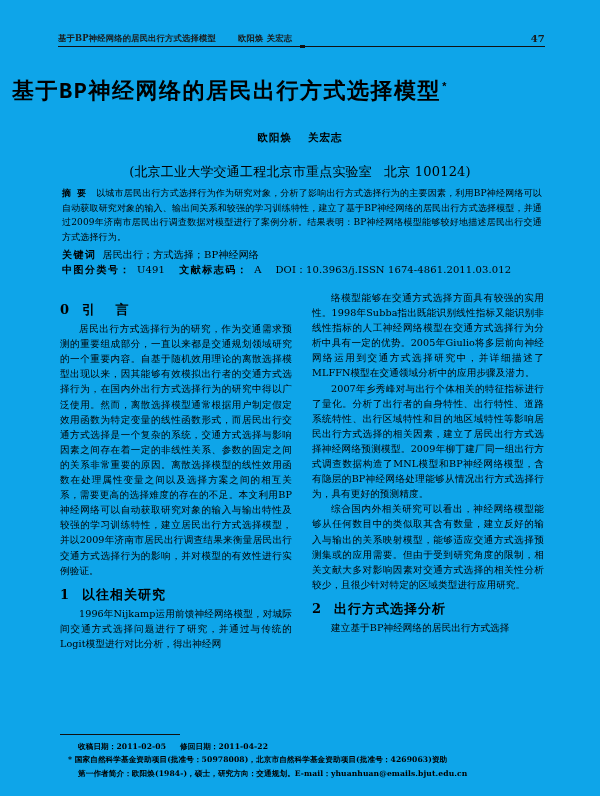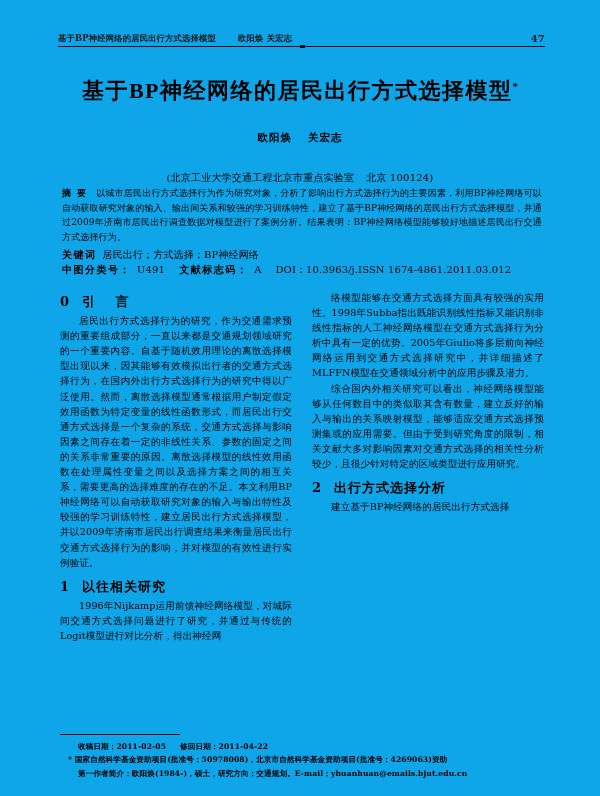--- a/index.html
+++ b/index.html
@@ -52,28 +52,28 @@
     left: 50%;
     top: 45px;
     width: 5px;
     height: 3px;
     background: #111;
   }
 
   
   .title {
     position: absolute;
-    left: 0;
+    left: 12px;
     right: 0;
     top: 76px;
-    text-align: center;
+    text-align: left;
     font-size: 22px;
     font-weight: bold;
     letter-spacing: 1.5px;
-    font-family: Liberation Serif, serif;
+    font-family: Liberation Mono, monospace;
     color: #000;
   }
   .title .star {
     font-size: 11px;
     vertical-align: super;
     letter-spacing: 0;
   }
   .authors {
     position: absolute;
     left: 0;
@@ -82,23 +82,23 @@
     text-align: center;
     font-size: 10.5px;
     font-weight: bold;
     letter-spacing: 1px;
   }
   .authors .sep { display: inline-block; width: 16px; }
   .affil {
     position: absolute;
     left: 0;
     right: 0;
-    top: 171px;
+    top: 163px;
     text-align: center;
-    font-size: 10px;
+    font-size: 13px;
     letter-spacing: 0.2px;
   }
   .affil .gap { display: inline-block; width: 12px; }
 
   
   .abs-block {
     position: absolute;
     left: 62px;
     right: 58px;
     top: 186px;
@@ -146,21 +146,21 @@
     text-align: justify;
     letter-spacing: 0.1px;
   }
   .sec-head {
     font-size: 13px;
     font-weight: bold;
     margin: 9px 0 4px 0;
     letter-spacing: 1px;
   }
   .sec-head .num { margin-right: 12px; }
-  .sec-head.first { margin-top: 4px; }
+  .sec-head.first { margin-top: 12px; }
   .sec-head .wide { letter-spacing: 8px; }
   p {
     margin: 0;
     text-indent: 19px;
   }
 
   
   .fn-rule {
     position: absolute;
     left: 60px;
@@ -234,20 +234,21 @@
       </div>
       <p>居民出行方式选择行为的研究，作为交通需求预测的重要组成部分，一直以来都是交通规划领域研究的一个重要内容。自基于随机效用理论的离散选择模型出现以来，因其能够有效模拟出行者的交通方式选择行为，在国内外出行方式选择行为的研究中得以广泛使用。然而，离散选择模型通常根据用户制定假定效用函数为特定变量的线性函数形式，而居民出行交通方式选择是一个复杂的系统，交通方式选择与影响因素之间存在着一定的非线性关系、参数的固定之间的关系非常重要的原因。离散选择模型的线性效用函数在处理属性变量之间以及选择方案之间的相互关系，需要更高的选择难度的存在的不足。本文利用BP神经网络可以自动获取研究对象的输入与输出特性及较强的学习训练特性，建立居民出行方式选择模型，并以2009年济南市居民出行调查结果来衡量居民出行交通方式选择行为的影响，并对模型的有效性进行实例验证。</p>
       <div class="sec-head">
         <span class="num">1</span><span>以往相关研究</span>
       </div>
       <p>1996年Nijkamp运用前馈神经网络模型，对城际间交通方式选择问题进行了研究，并通过与传统的Logit模型进行对比分析，得出神经网</p>
     </div>
 
     <div class="col">
       <p>络模型能够在交通方式选择方面具有较强的实用性。1998年Subba指出既能识别线性指标又能识别非线性指标的人工神经网络模型在交通方式选择行为分析中具有一定的优势。2005年Giulio将多层前向神经网络运用到交通方式选择研究中，并详细描述了MLFFN模型在交通领域分析中的应用步骤及潜力。</p>
+      <p>2007年乡秀峰对与出行个体相关的特征指标进行了量化。分析了出行者的自身特性、出行特性、道路系统特性、出行区域特性和目的地区域特性等影响居民出行方式选择的相关因素，建立了居民出行方式选择神经网络预测模型。2009年柳丁建厂同一组出行方式调查数据构造了MNL模型和BP神经网络模型，含有隐层的BP神经网络处理能够从情况出行方式选择行为，具有更好的预测精度。</p>
       <p>综合国内外相关研究可以看出，神经网络模型能够从任何数目中的类似取其含有数量，建立反好的输入与输出的关系映射模型，能够适应交通方式选择预测集或的应用需要。但由于受到研究角度的限制，相关文献大多对影响因素对交通方式选择的相关性分析较少，且很少针对特定的区域类型进行应用研究。</p>
       <div class="sec-head">
         <span class="num">2</span><span>出行方式选择分析</span>
       </div>
       <p>建立基于BP神经网络的居民出行方式选择</p>
     </div>
 
   </div>
 
   <div class="fn-rule"></div>

